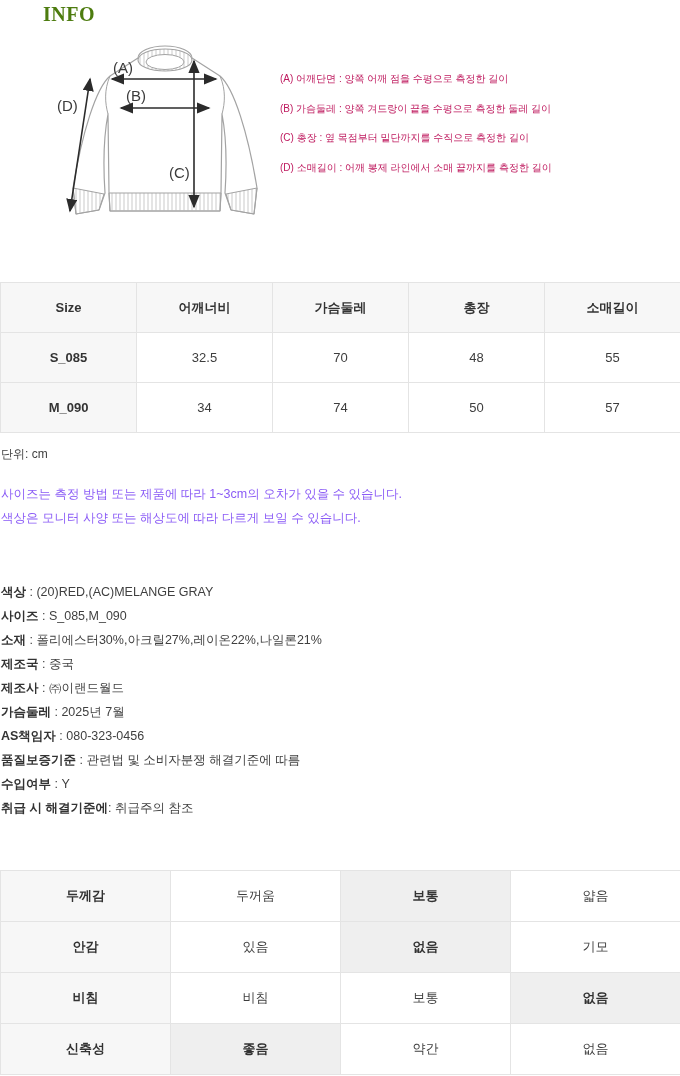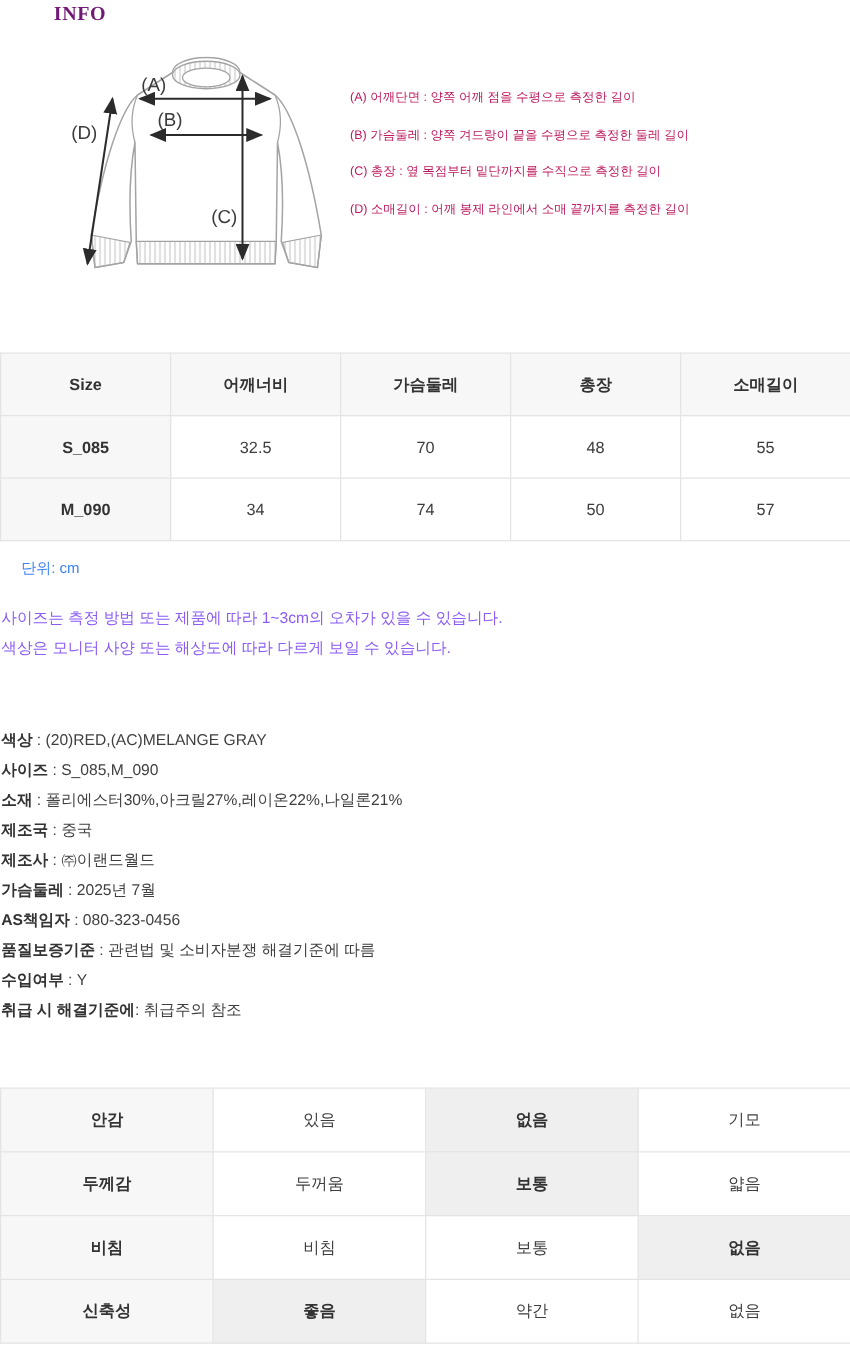--- a/index.html
+++ b/index.html
@@ -14,23 +14,23 @@
     height: 1076px;
     background: #ffffff;
     overflow: hidden;
   }
   .info-title {
     position: absolute;
     left: 43px;
     top: 3px;
     font-family: "Liberation Serif", "DejaVu Serif", serif;
     font-weight: 700;
-    font-size: 16px;
+    font-size: 20px;
     letter-spacing: 0.5px;
-    color: #701a75;
+    color: #4d7c0f;
     text-align: center;
   }
   .fig-svg {
     position: absolute;
     left: 50px;
     top: 45px;
     width: 230px;
     height: 190px;
   }
   .fig-desc {
@@ -61,22 +61,21 @@
     font-weight: 700;
     color: #333333;
     margin-top: 24px;
   }
   .size-table td { color: #3d3d3d; font-weight: 400; }
   .unit-note {
     position: absolute;
     left: 1px;
     top: 446px;
     font-size: 12px;
-    color: #3b82f6;
-    padding-left: 16px;
+    color: #404040;
   }
   .notes {
     position: absolute;
     left: 1px;
     top: 482px;
     font-size: 12.5px;
     line-height: 24px;
     color: #8b5cf6;
     white-space: nowrap;
   }
@@ -222,32 +221,32 @@
 
   <table class="attr-table">
     <colgroup>
         <col style="width:170px">
         <col style="width:170px">
         <col style="width:170px">
         <col style="width:170px">
       </colgroup>
     <tbody>
         <tr>
+      <th>두께감</th>
+      <td>두꺼움</td>
+      <td class="sel">보통</td>
+      <td>얇음</td>
+    </tr>
+    <tr>
       <th>안감</th>
       <td>있음</td>
       <td class="sel">없음</td>
       <td>기모</td>
     </tr>
     <tr>
-      <th>두께감</th>
-      <td>두꺼움</td>
-      <td class="sel">보통</td>
-      <td>얇음</td>
-    </tr>
-    <tr>
       <th>비침</th>
       <td>비침</td>
       <td>보통</td>
       <td class="sel">없음</td>
     </tr>
     <tr>
       <th>신축성</th>
       <td class="sel">좋음</td>
       <td>약간</td>
       <td>없음</td>

